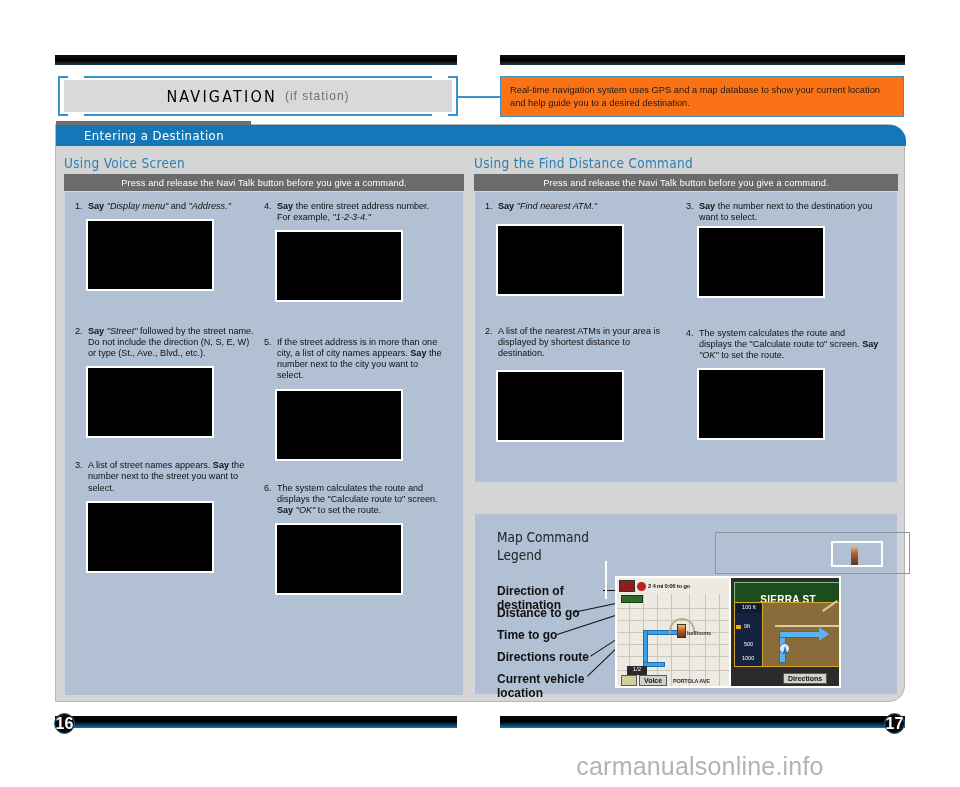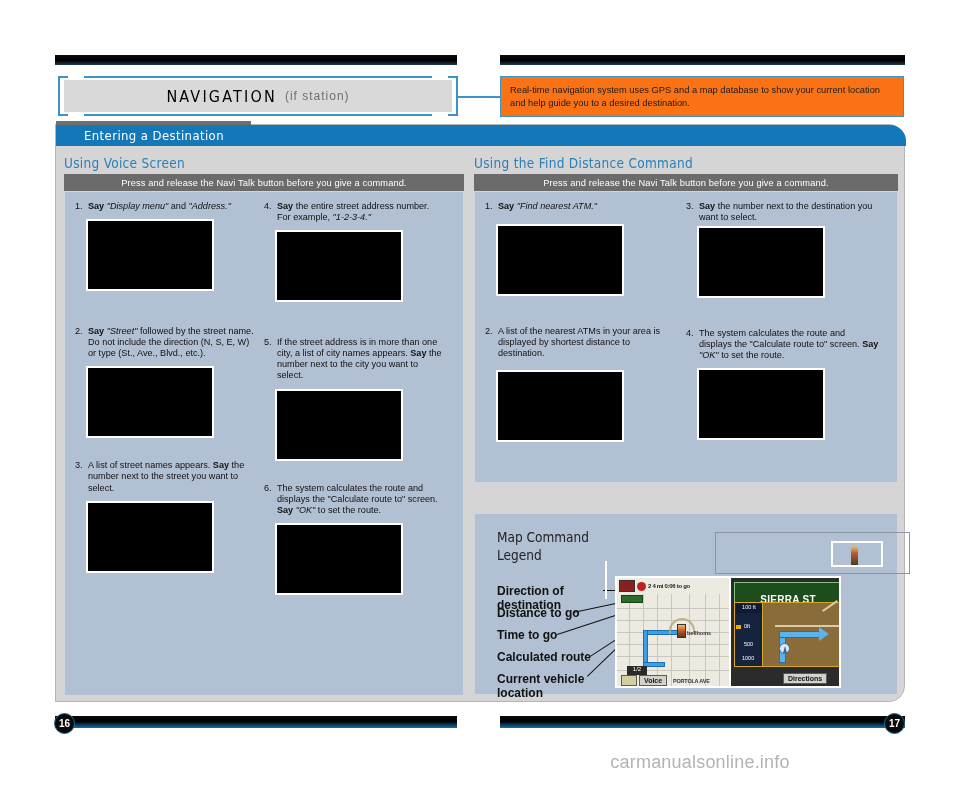--- a/index.html
+++ b/index.html
@@ -230,29 +230,29 @@
   
   .botbar{
     position:absolute; height:12px; top:716px;
     background: linear-gradient(180deg,#0a0a0a 0%,#000 45%,#0b4b78 82%,#1472a8 100%);
   }
   .botbar.left  { left:55px;  width:402px; }
   .botbar.right { left:500px; width:405px; }
   .pagenum{
     position:absolute; top:713px; width:21px; height:21px; border-radius:50%;
     background:#0a0a0a; border:1.5px solid #1a6e9e;
-    color:#fff; font-size:10px; font-weight:700;
+    color:#fff; font-size:16px; font-weight:700;
     display:flex; align-items:center; justify-content:center;
   }
   .pagenum.left { left:54px; }
   .pagenum.right{ left:884px; }
 
   .watermark{
     position:absolute; left:480px; top:752px; width:440px;
-    text-align:center; font-size:18px; color:#b3b3b3; letter-spacing:.2px;
+    text-align:center; font-size:25px; color:#b3b3b3; letter-spacing:.2px;
   }
 </style>
 </head>
 <body>
 
 <div class="page">
 
   <div class="toprule left"></div>
   <div class="toprule right"></div>
 
@@ -372,21 +372,21 @@
     <div class="legend-panel">
       <div class="legend-title">
         <div>Map Command</div>
         <div>Legend</div>
       </div>
 
       <div class="legend-labels">
         <div class="ll">Direction of destination</div>
         <div class="ll">Distance to go</div>
         <div class="ll">Time to go</div>
-        <div class="ll">Calculated route</div>
+        <div class="ll">Directions route</div>
         <div class="ll" style="white-space:pre-line;">Current vehicle
 location</div>
       </div>
 
       <div class="legend-leader" style="left:128px; top:76px;  width:20px;"></div>
       <div class="legend-leader" style="left:98px;  top:98px;  width:52px;  transform:rotate(-12deg);"></div>
       <div class="legend-leader" style="left:82px;  top:120px; width:70px;  transform:rotate(-18deg); height:1.4px;"></div>
       <div class="legend-leader" style="left:115px; top:142px; width:44px;  transform:rotate(-33deg); height:1.4px;"></div>
       <div class="legend-leader" style="left:112px; top:162px; width:58px;  transform:rotate(-44deg); height:1.4px;"></div>
 

